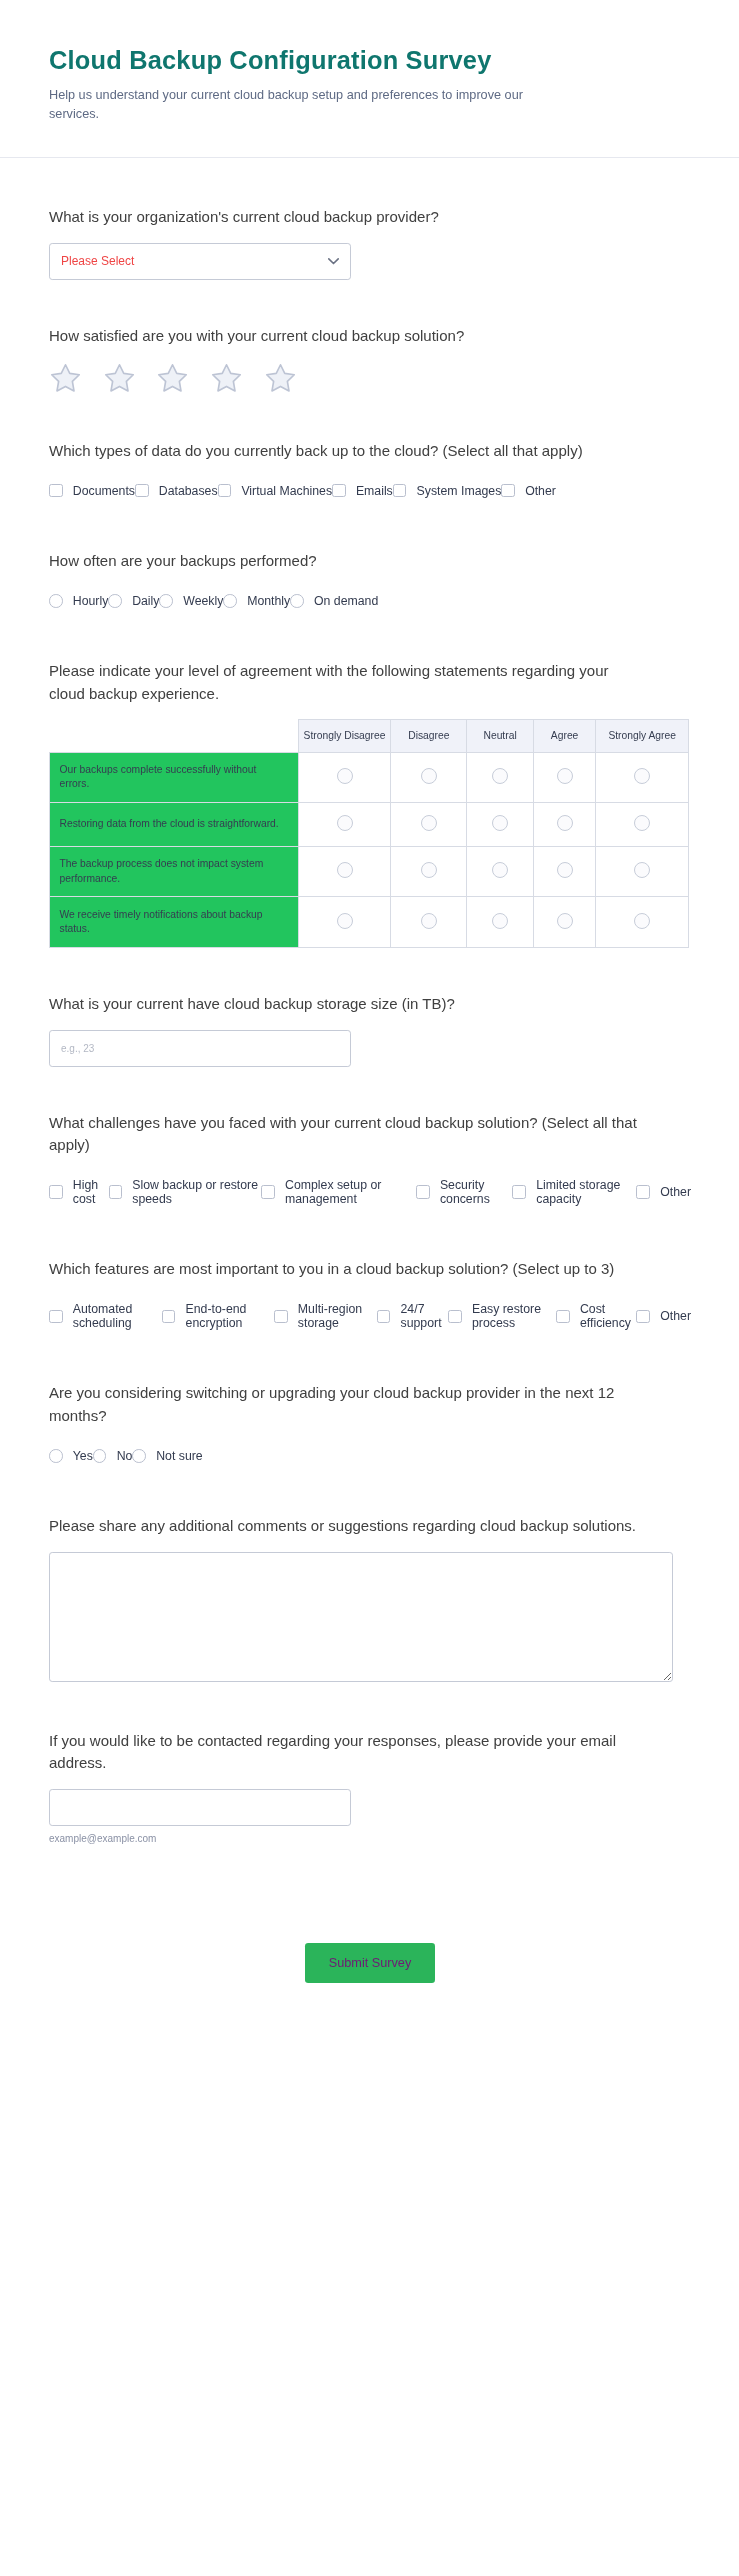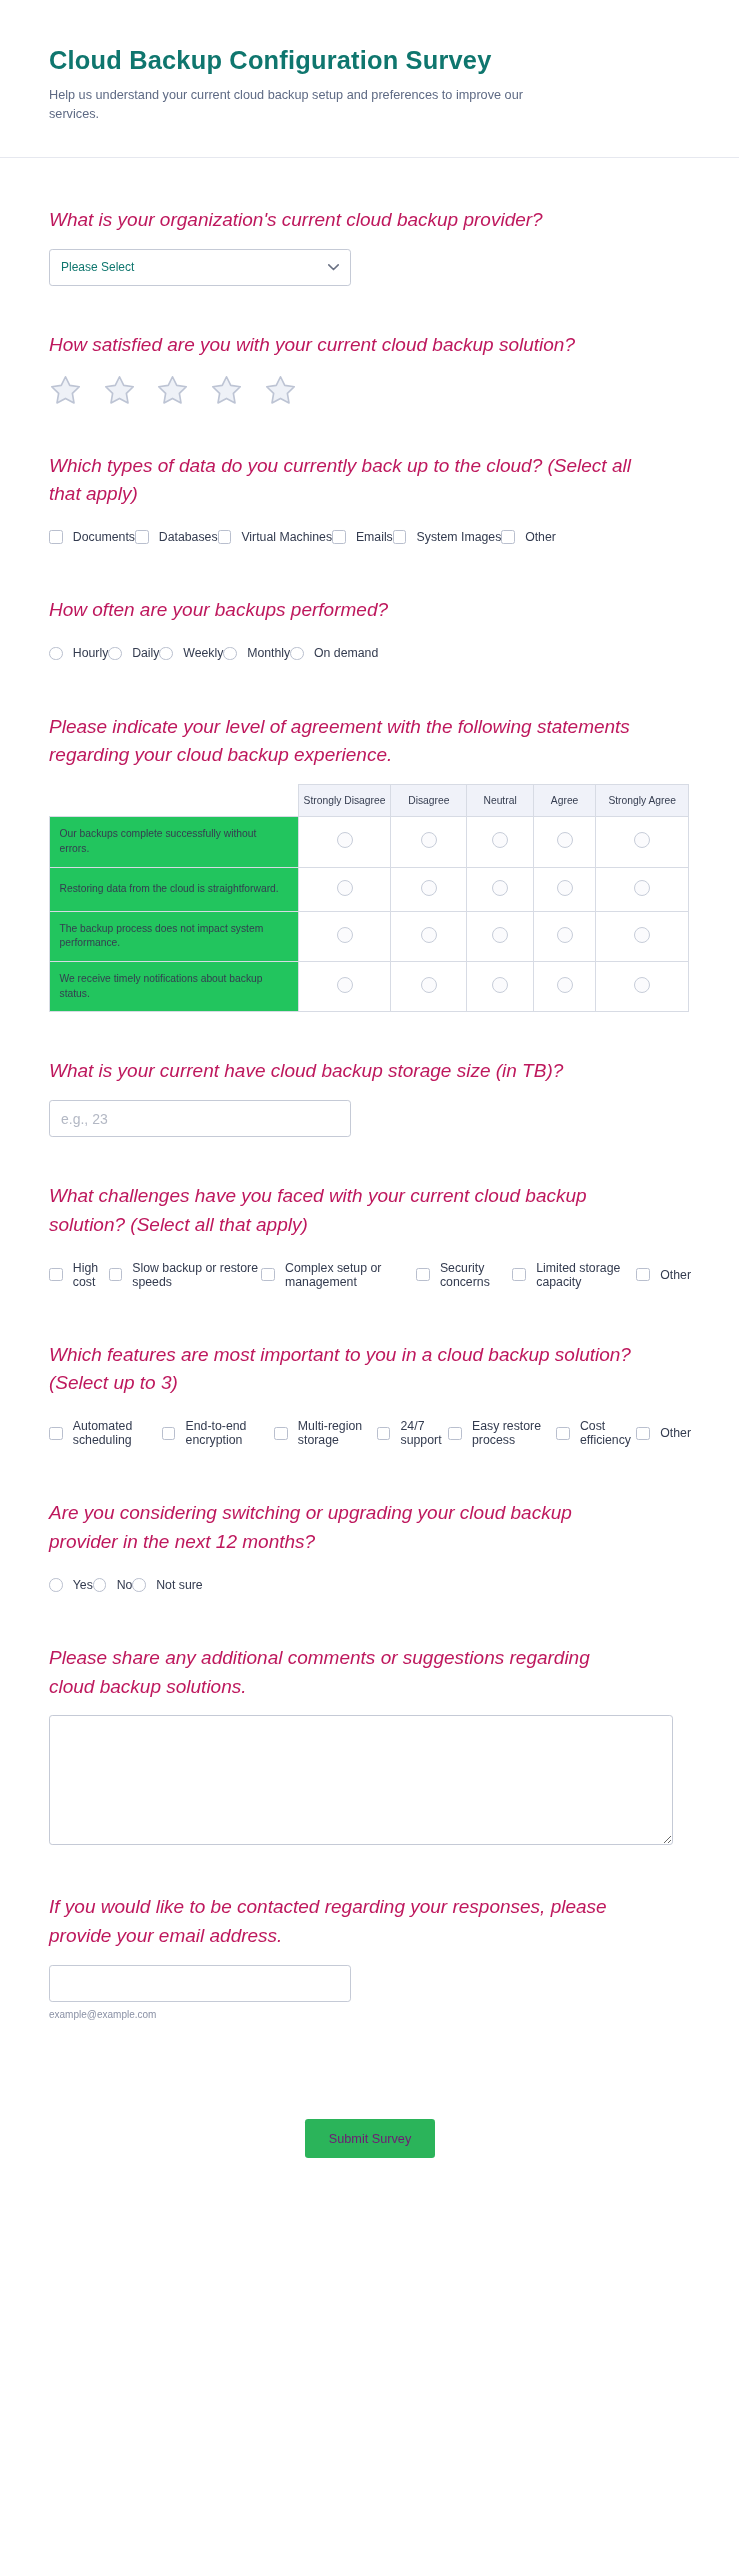--- a/index.html
+++ b/index.html
@@ -27,39 +27,38 @@
     font-size: 12.7px;
     color: #5e6a84;
     line-height: 1.5;
     max-width: 509px;
   }
 
   .form-body { padding: 48px 49px 0 49px; }
 
   .question { margin-bottom: 45px; }
   .q-label {
-    font-size: 19px;
-    color: #be185d;
+    font-size: 15px;
+    color: #404040;
     line-height: 1.5;
     max-width: 589px;
     margin-bottom: 14.3px;
-    font-style: italic;
   }
 
   
   .select-box {
     width: 302px; height: 37px;
     border: 0.8px solid #c5cad6;
     border-radius: 3.2px;
     background: #fff;
     display: flex; align-items: center; justify-content: space-between;
     padding: 0 11px;
     cursor: pointer;
   }
-  .select-placeholder { color: #0f766e; font-size: 12px; }
+  .select-placeholder { color: #ef4444; font-size: 12px; }
   .chevron { display: flex; align-items: center; }
 
   
   .stars { display: flex; gap: 20.7px; margin-top: 4.8px; }
   .star { cursor: pointer; line-height: 0; }
 
   
   .options { display: flex; flex-direction: row; }
   .opt {
     display: flex; align-items: center; gap: 10.3px;
@@ -93,21 +92,21 @@
   .m-radio {
     display: inline-block; width: 16px; height: 16px;
     border-radius: 50%; border: 0.8px solid #c7cdd9; background: #fbfbfd;
     cursor: pointer;
   }
 
   
   .text-input {
     width: 302px; height: 37px;
     border: 0.8px solid #c5cad6; border-radius: 3.2px;
-    padding: 0 11px; font-size: 14px; color: #2c3345;
+    padding: 0 11px; font-size: 10px; color: #2c3345;
     font-family: "Liberation Sans", sans-serif;
     background: #fff;
   }
   .text-input::placeholder { color: #b3b8c4; }
 
   textarea.comments {
     width: 624px; height: 130px;
     border: 0.8px solid #c5cad6; border-radius: 3.2px;
     padding: 9.5px 11px; font-size: 12px; color: #2c3345;
     font-family: "Liberation Sans", sans-serif;

